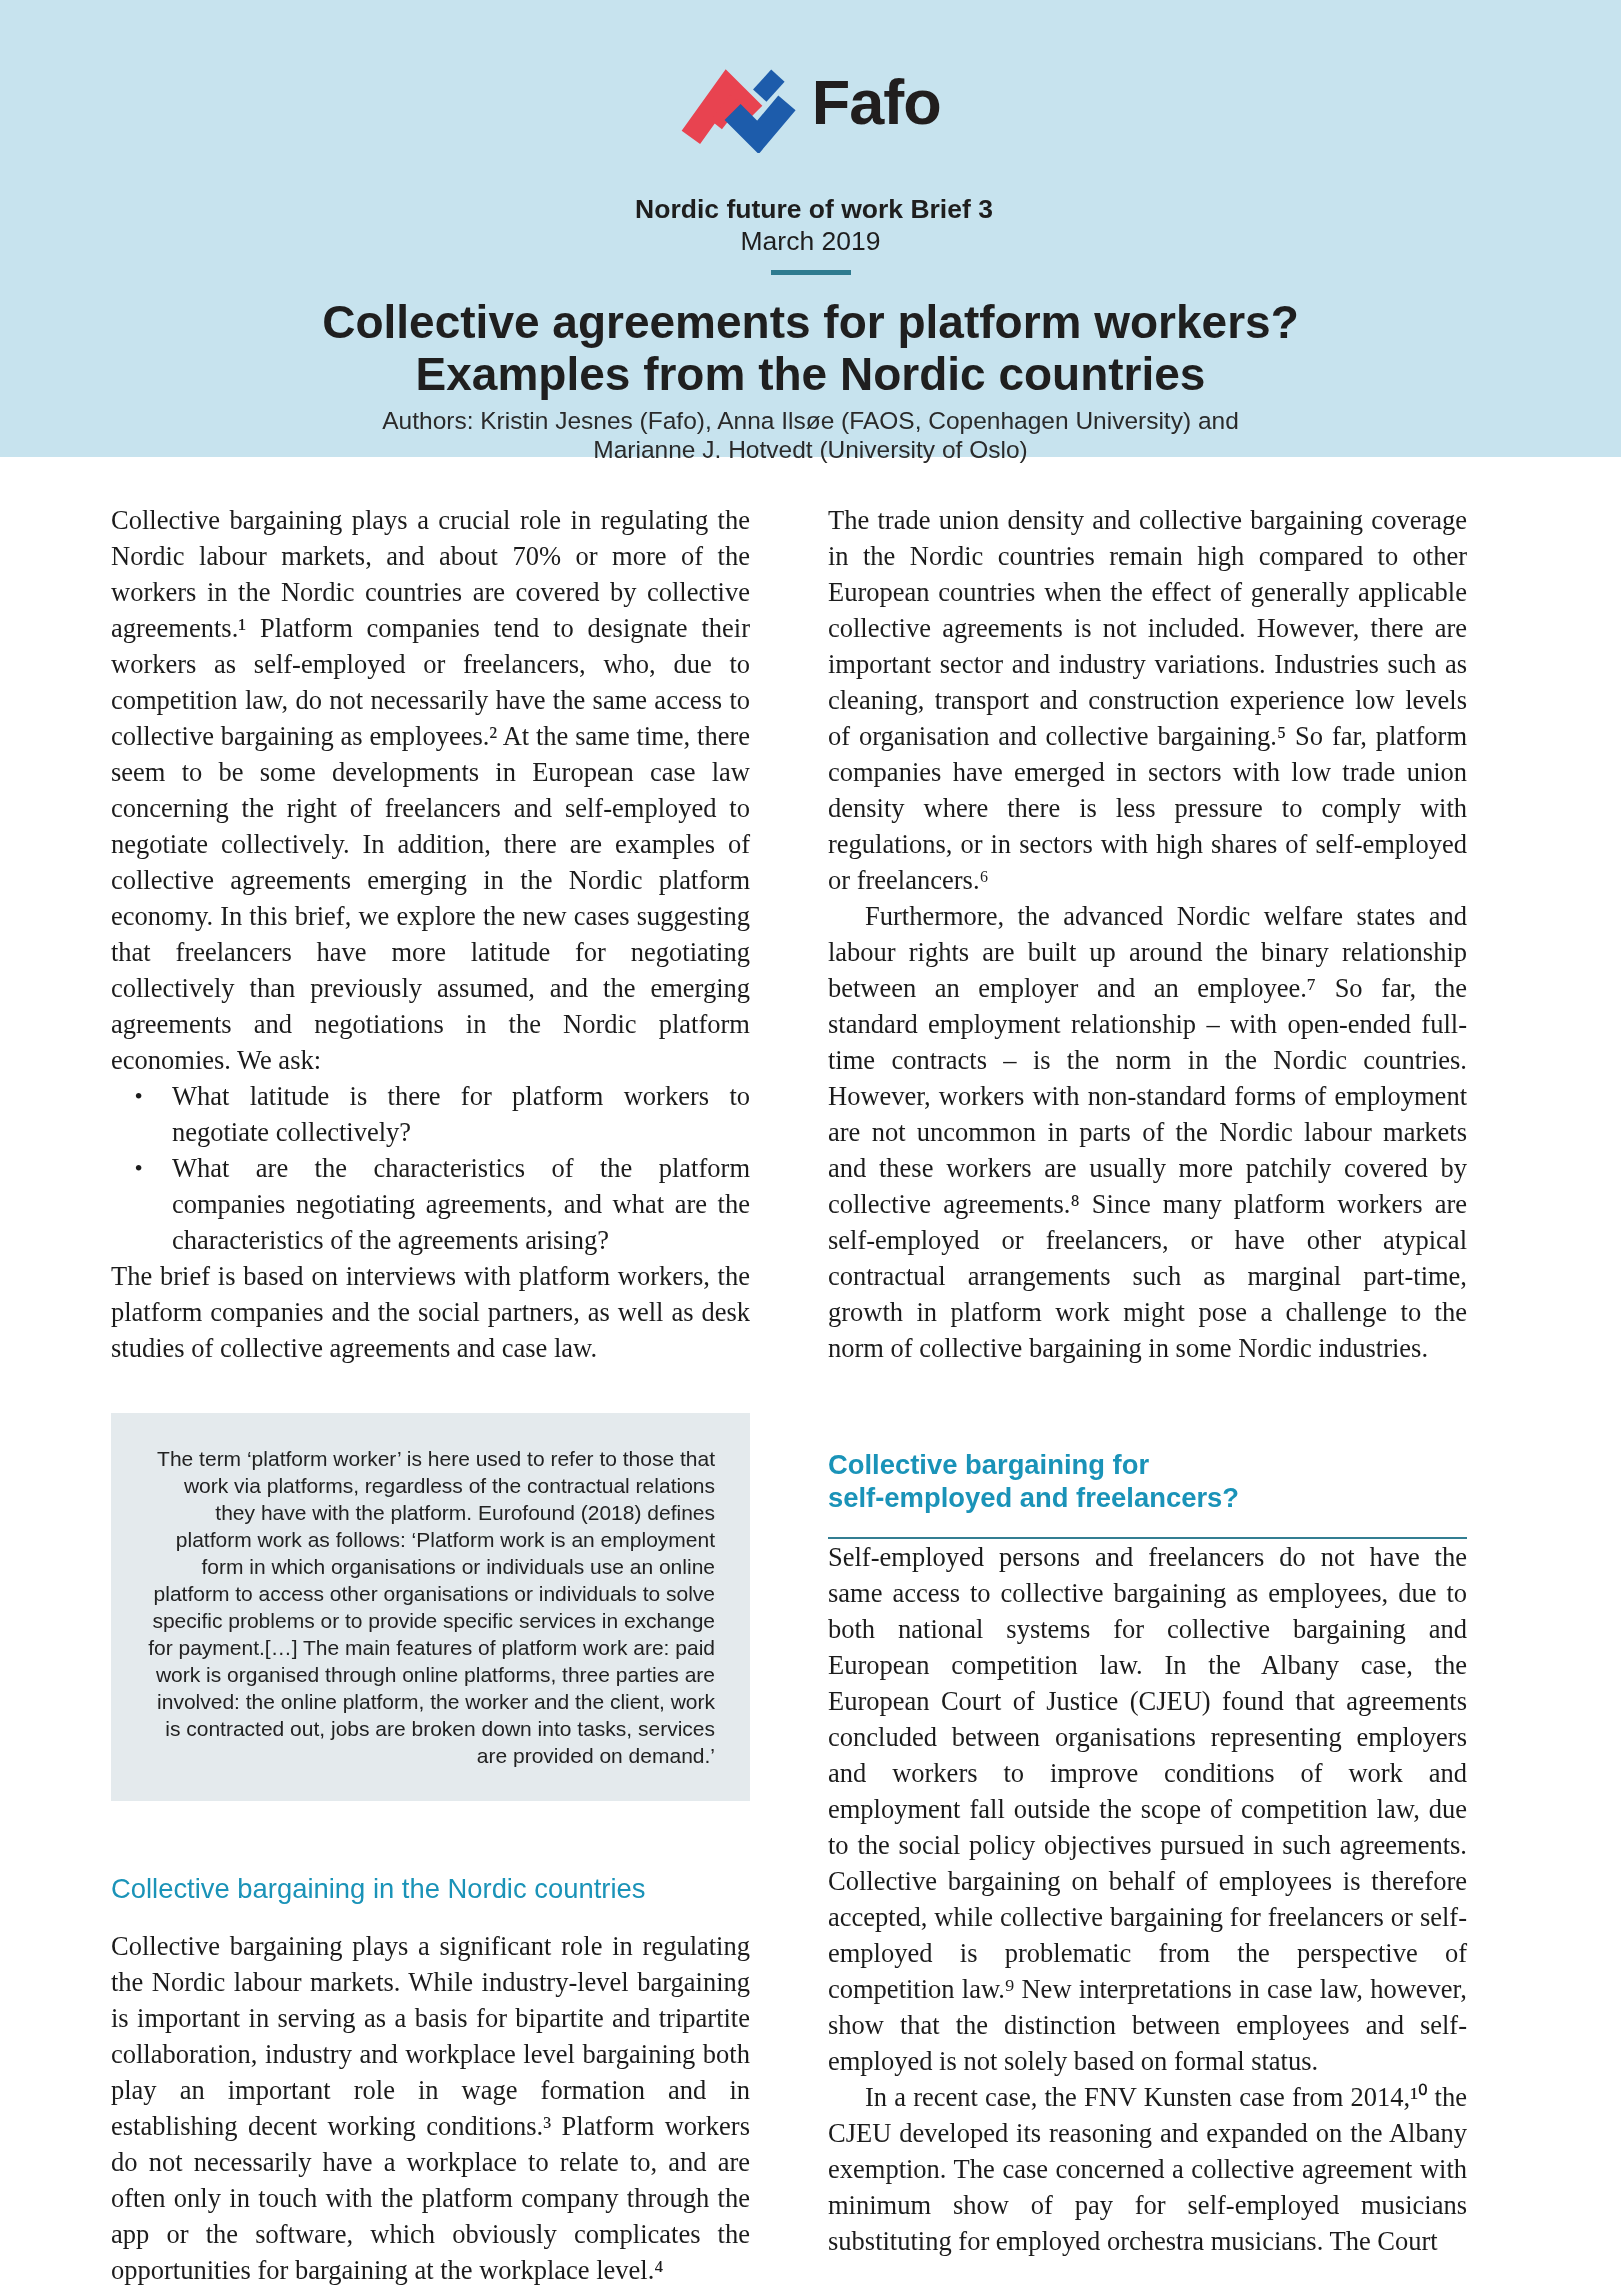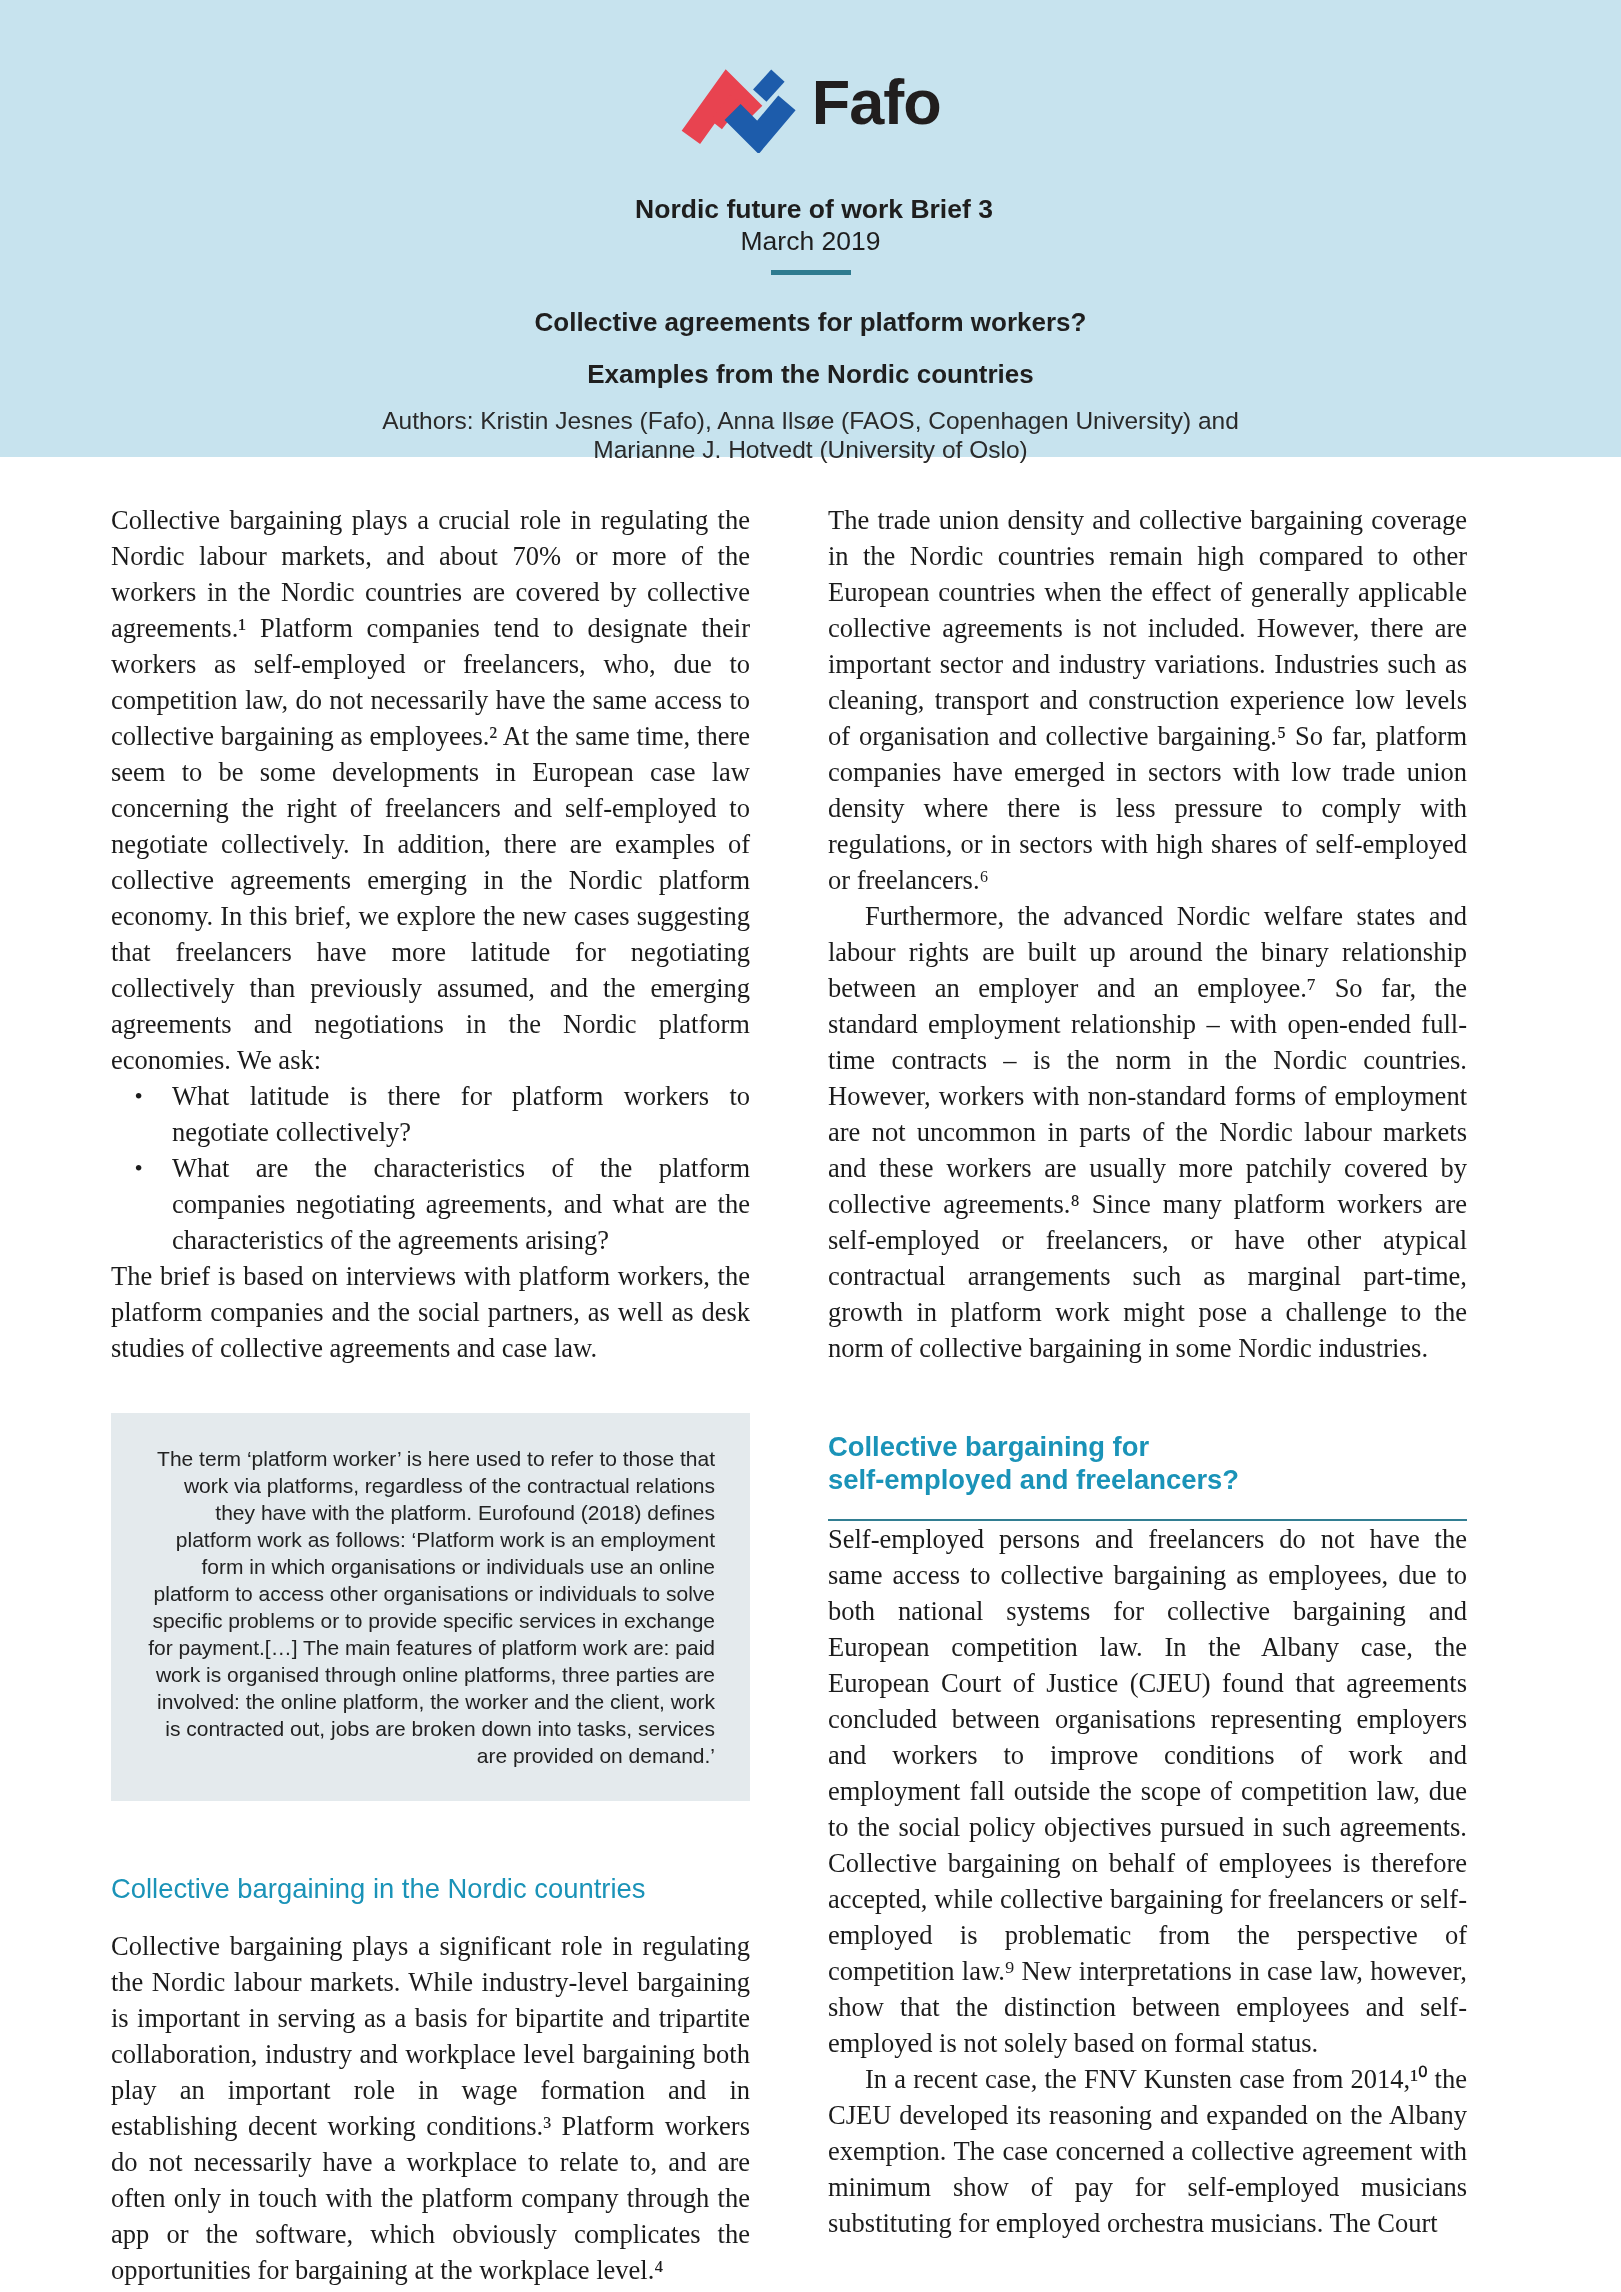--- a/index.html
+++ b/index.html
@@ -20,21 +20,21 @@
     margin-top:41px; font-family:"Liberation Sans", sans-serif; font-weight:bold;
     font-size:26.5px; color:#1e1e1e; line-height:31px;padding-left:7px;
   }
   .date-line {
     margin-top:1px; font-family:"Liberation Sans", sans-serif;
     font-size:26.5px; color:#1e1e1e; line-height:31px;
   }
   .date-rule { width:80px; height:4.9px; background:#2e7b8f; margin:12.7px auto 0 auto; }
   .doc-title {
     margin-top:21.6px; font-family:"Liberation Sans", sans-serif; font-weight:bold;
-    font-size:26px; line-height:52px; color:#1f1f1f;
+    font-size:46px; line-height:52px; color:#1f1f1f;
   }
   .authors {
     margin-top:5.9px; font-family:"Liberation Sans", sans-serif;
     font-size:24.5px; line-height:29px; color:#2a2a2a;
   }
   
   .content { display:flex; gap:78px; padding:45px 94px 0 111px; }
   .col { width:639px; font-size:26.5px; line-height:36px; text-align:justify; }
   .col p { margin:0; }
   .bullets { margin:0; padding:0; list-style:none; }
@@ -46,21 +46,21 @@
   .infobox {
     margin-top:47px; background:#e4eaed; padding:32px 35px;
     font-family:"Liberation Sans", sans-serif; font-size:21px;
     line-height:27px; text-align:right; color:#222222;
   }
   .section-heading {
     margin-top:71px; font-family:"Liberation Sans", sans-serif; font-weight:normal;
     font-size:27.4px; line-height:33px; color:#1a93b8; text-align:left;
   }
   .section-heading-right {
-    margin-top:64px; font-family:"Liberation Sans", sans-serif; font-weight:bold;
+    margin-top:82px; font-family:"Liberation Sans", sans-serif; font-weight:bold;
     font-size:27.4px; line-height:33px; color:#1a93b8; text-align:left;
   }
   .section-heading + p, .s1-para { margin-top:3px; }
   .heading-rule { height:2px; background:#327e92; border:0; margin:15.7px 0 0 0; }
   .rc-para2 { text-indent:37px; }
   .s2-para1 { margin-top:39px; }
   .s2-para2 { text-indent:37px; }
 </style>
 </head>
 <body>

